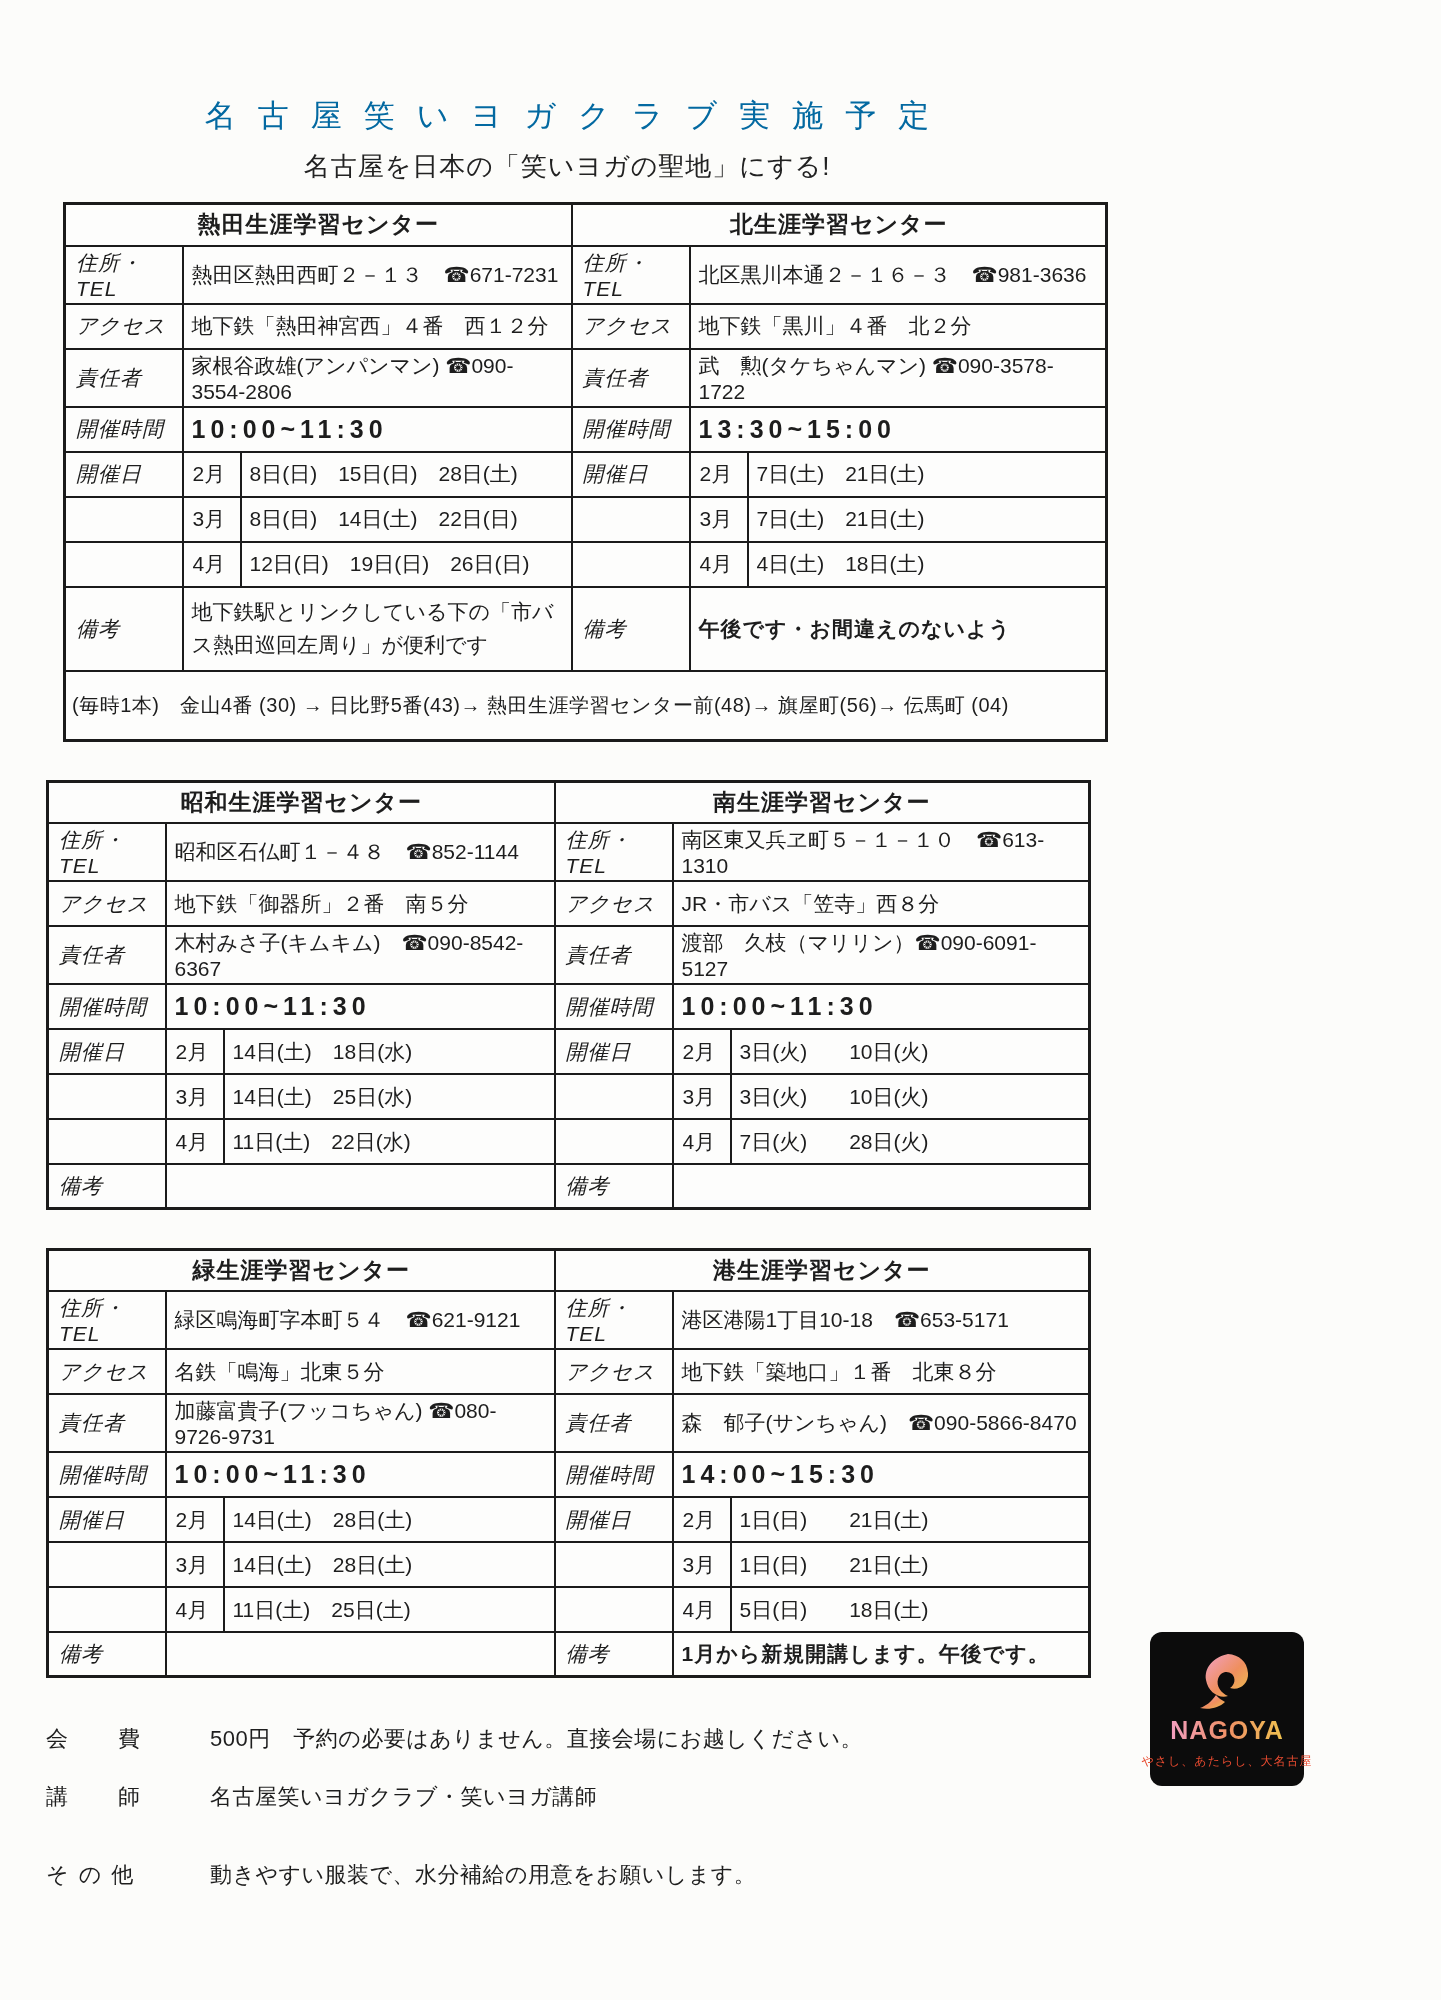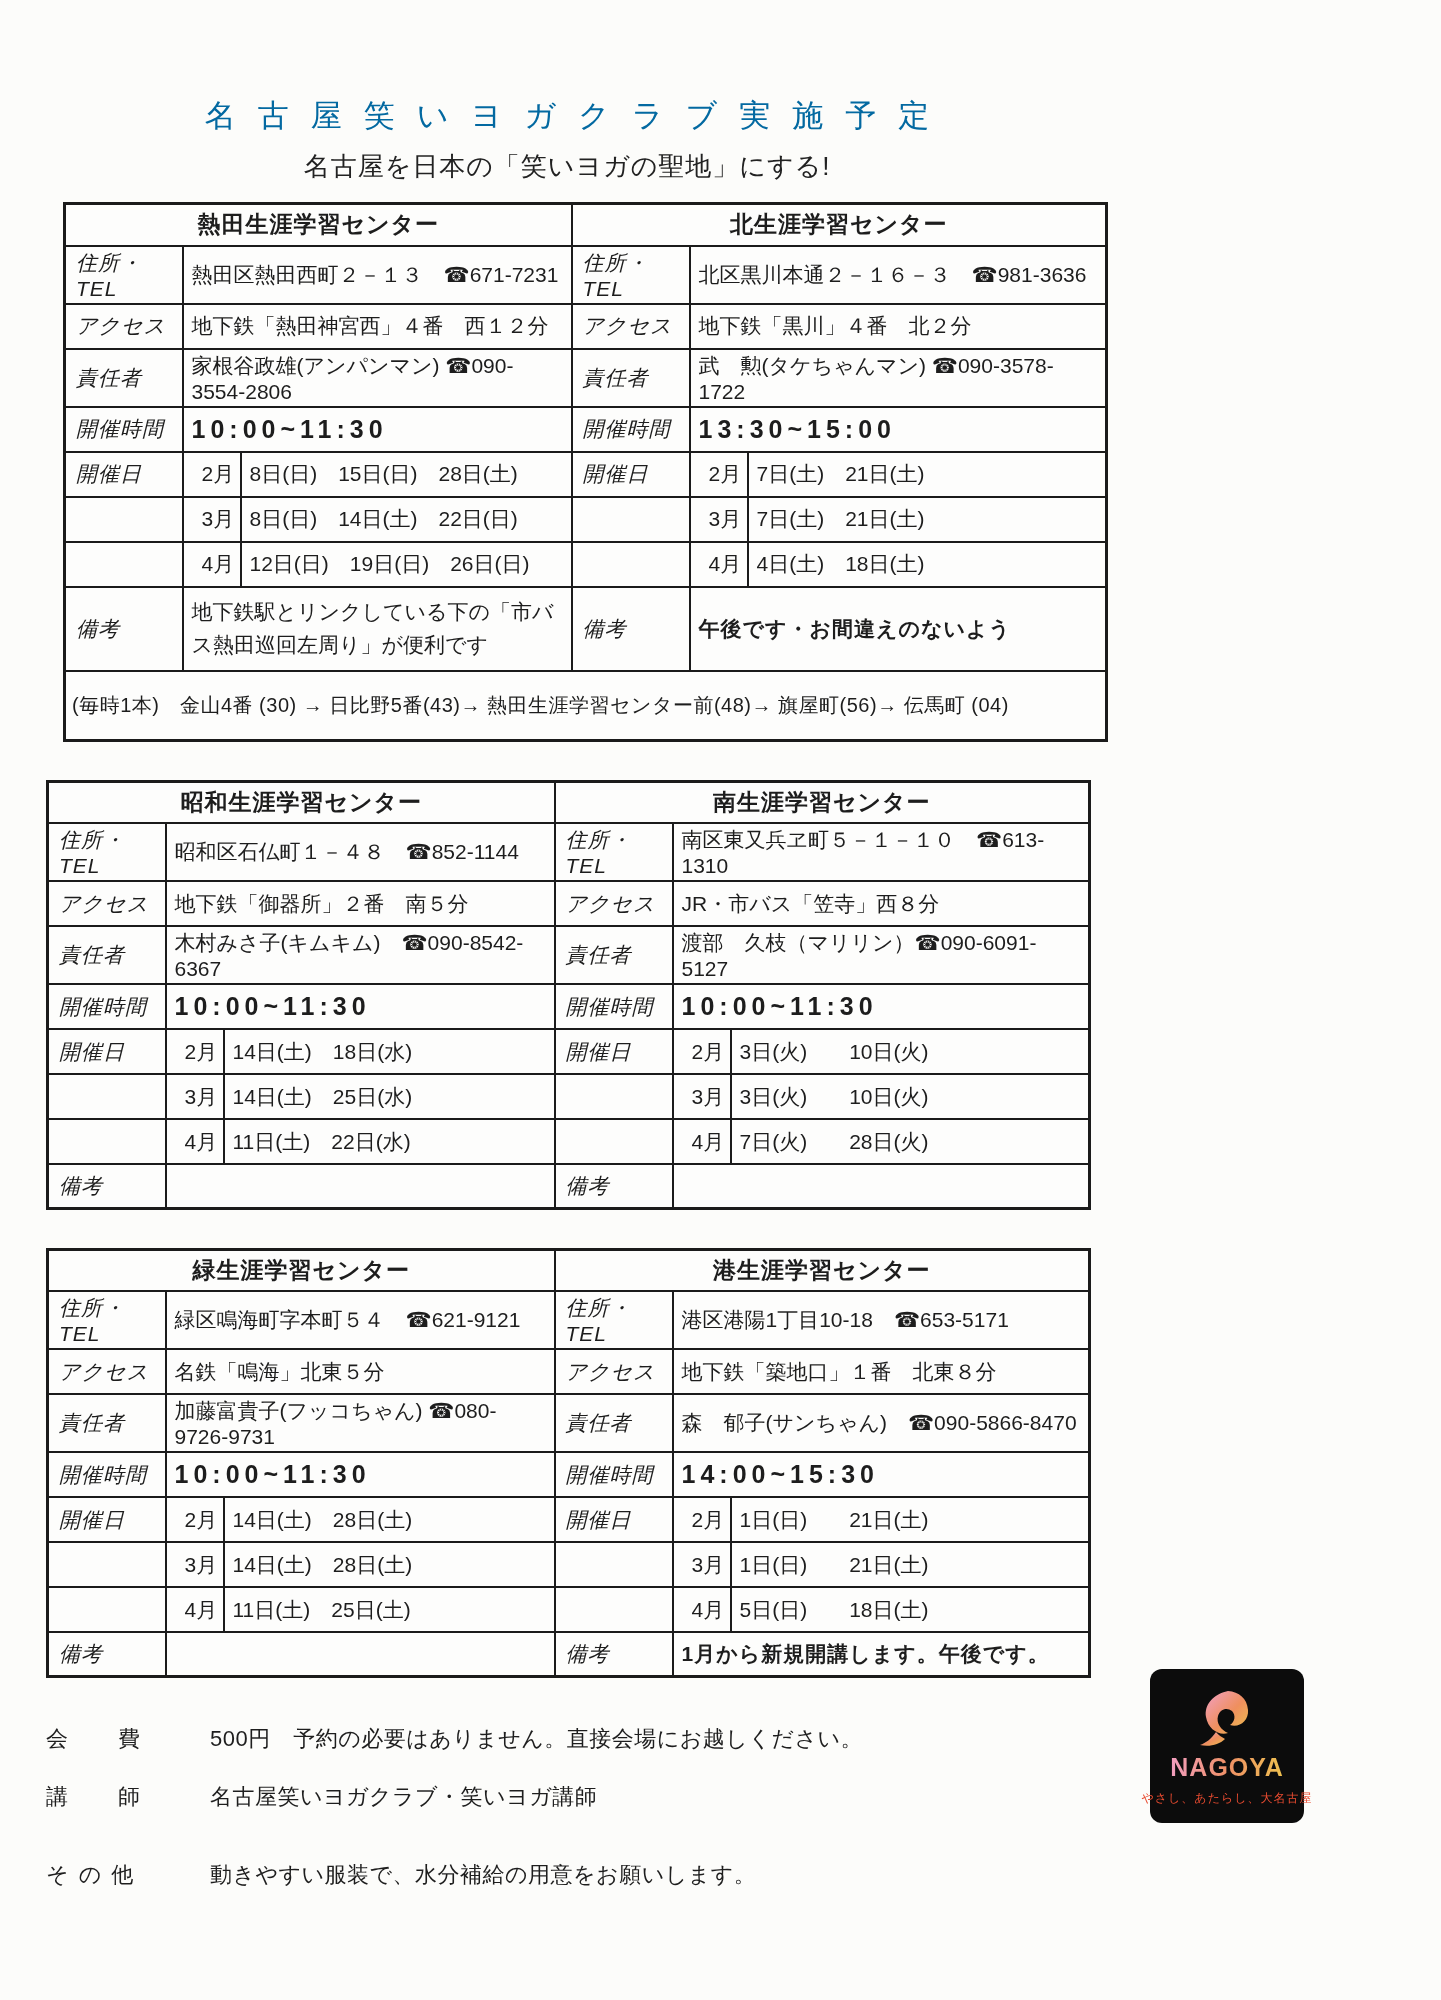--- a/index.html
+++ b/index.html
@@ -54,21 +54,21 @@
   }
   .ct tr { height: 45px; }
   .ct tr.r-hdr { height: 42px; }
   .ct td.hdr {
     text-align: center;
     font-weight: bold;
     font-size: 23px;
     letter-spacing: 1px;
   }
   .ct td.lbl { padding-left: 10px; letter-spacing: 1px; font-style: italic; }
-  .ct td.mon { padding-left: 18px; padding-right: 2px; }
+  .ct td.mon { padding-left: 9px; padding-right: 2px; }
   .ct td.time {
     font-weight: bold;
     font-size: 25px;
     letter-spacing: 5px;
   }
   .ct tr.r-note-tall { height: 84px; }
   .ct tr.r-note { height: 44px; }
   .ct td.bnote { font-weight: bold; letter-spacing: 1px; }
   .ct tr.r-bus { height: 40px; }
   .ct td.busrow {
@@ -82,21 +82,21 @@
   .footer { margin-top: 46px; font-size: 22px; }
   .f-line { display: flex; align-items: baseline; }
   .f-line + .f-line { margin-top: 28px; }
   .f-line.last { margin-top: 48px; }
   .f-label { width: 128px; flex: 0 0 128px; letter-spacing: 2px; }
   .f-value { margin-left: 36px; letter-spacing: 0.5px; }
 
   .nagoya-logo {
     position: absolute;
     left: 1150px;
-    top: 1669px;
+    top: 1632px;
     width: 154px;
     height: 154px;
     background: #0c0c0c;
     border-radius: 12px;
     display: flex;
     flex-direction: column;
     align-items: center;
     justify-content: center;
     padding-top: 4px;
   }

